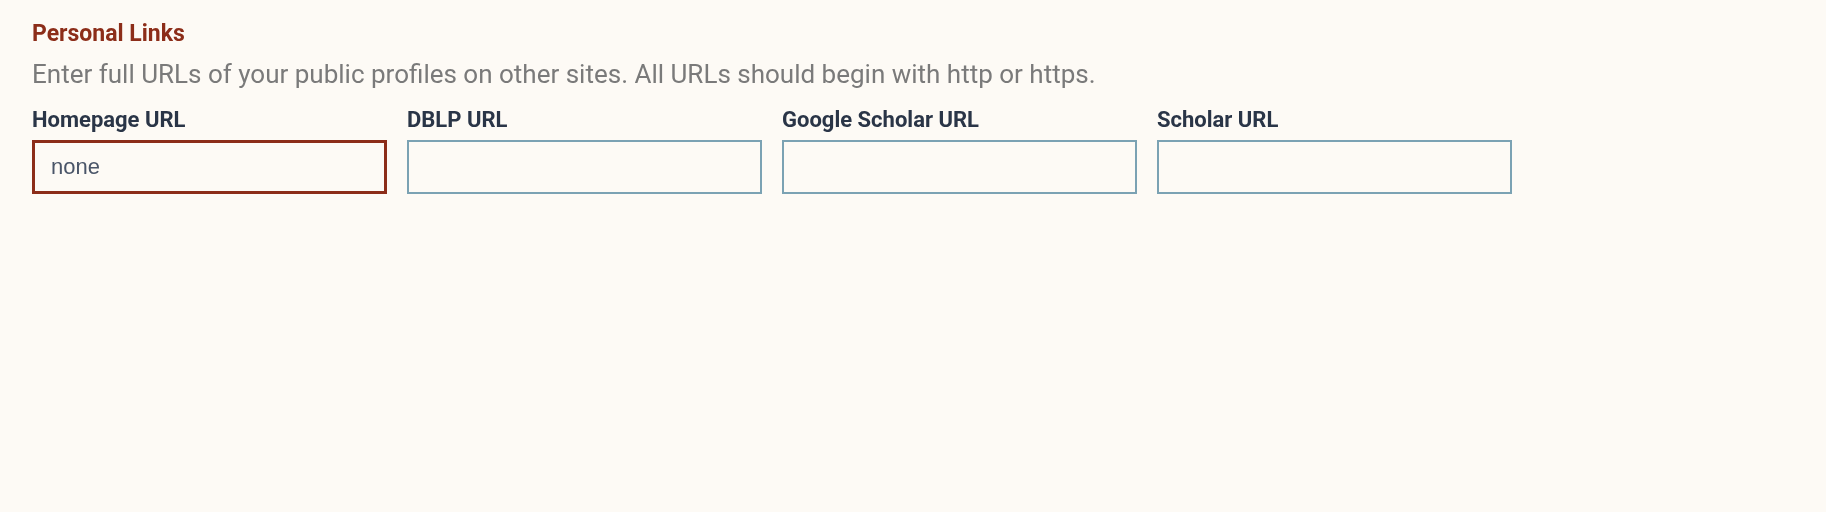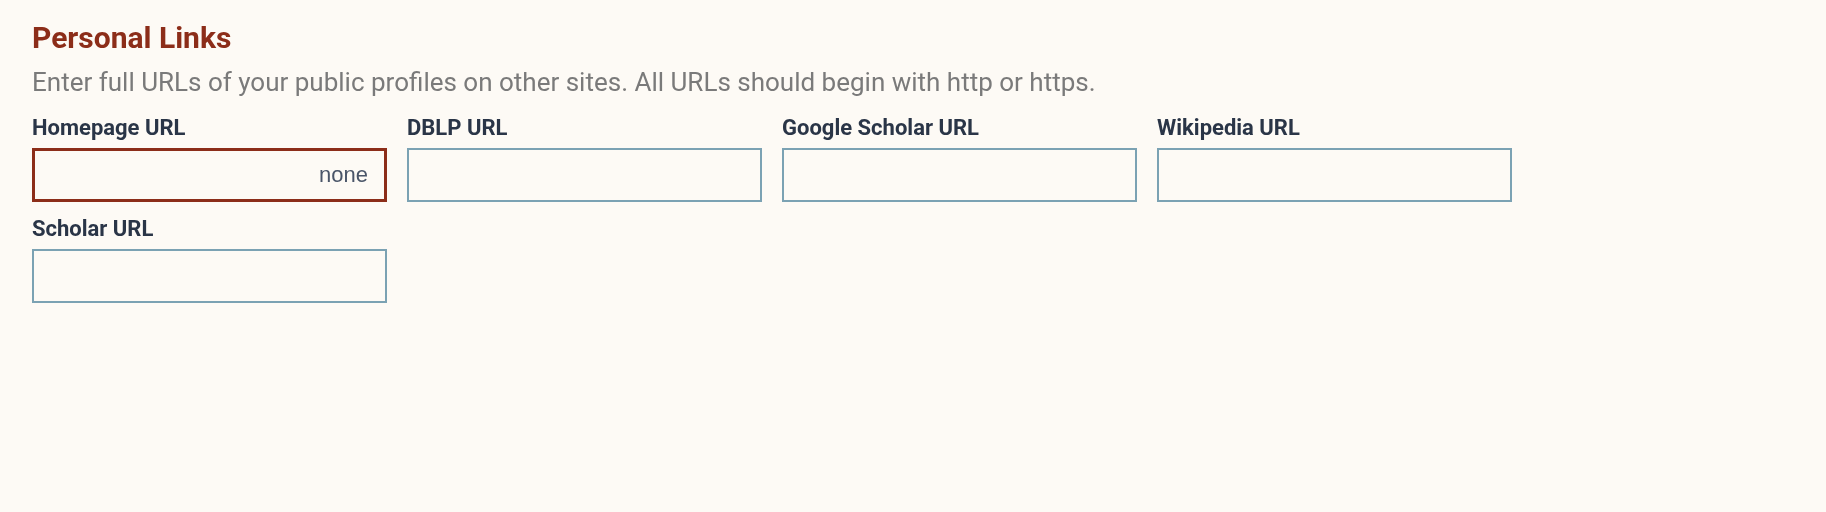--- a/index.html
+++ b/index.html
@@ -8,21 +8,21 @@
       padding: 0;
     }
     body {
       font-family: -apple-system, BlinkMacSystemFont, "Segoe UI", Roboto, "Helvetica Neue", Arial, sans-serif;
       background-color: #fdfaf5;
       padding: 20px 32px;
       width: 1826px;
     }
     .section-title {
       color: #8c2d19;
-      font-size: 30px;
+      font-size: 23px;
       font-weight: 700;
       margin-bottom: 12px;
     }
     .section-description {
       color: #7a7a7a;
       font-size: 26px;
       margin-bottom: 18px;
     }
     .form-grid {
       display: grid;
@@ -46,21 +46,20 @@
       height: 54px;
       border: 2px solid #7ba2b3;
       background-color: #fdfaf5;
       font-size: 22px;
       padding: 0 16px;
       color: #4a5568;
       outline: none;
     }
     .field-input.error {
       border: 3px solid #8c2d19;
-      text-align: right;
     }
   </style>
 </head>
 <body>
 
 <h2 class="section-title">Personal Links</h2>
 <p class="section-description">Enter full URLs of your public profiles on other sites. All URLs should begin with http or https.</p>
 
 <div class="form-grid">
 
@@ -73,23 +72,19 @@
     <label class="field-label">DBLP URL</label>
     <input type="text" class="field-input" value="" style="">
   </div>
 
   <div class="form-field">
     <label class="field-label">Google Scholar URL</label>
     <input type="text" class="field-input" value="" style="">
   </div>
 
 
-  <div class="form-field">
-    <label class="field-label">Wikipedia URL</label>
-    <input type="text" class="field-input" value="" style="">
-  </div>
 
   <div class="form-field">
     <label class="field-label">Scholar URL</label>
     <input type="text" class="field-input" value="" style="">
   </div>
 
 </div>
 
 </body></html>

